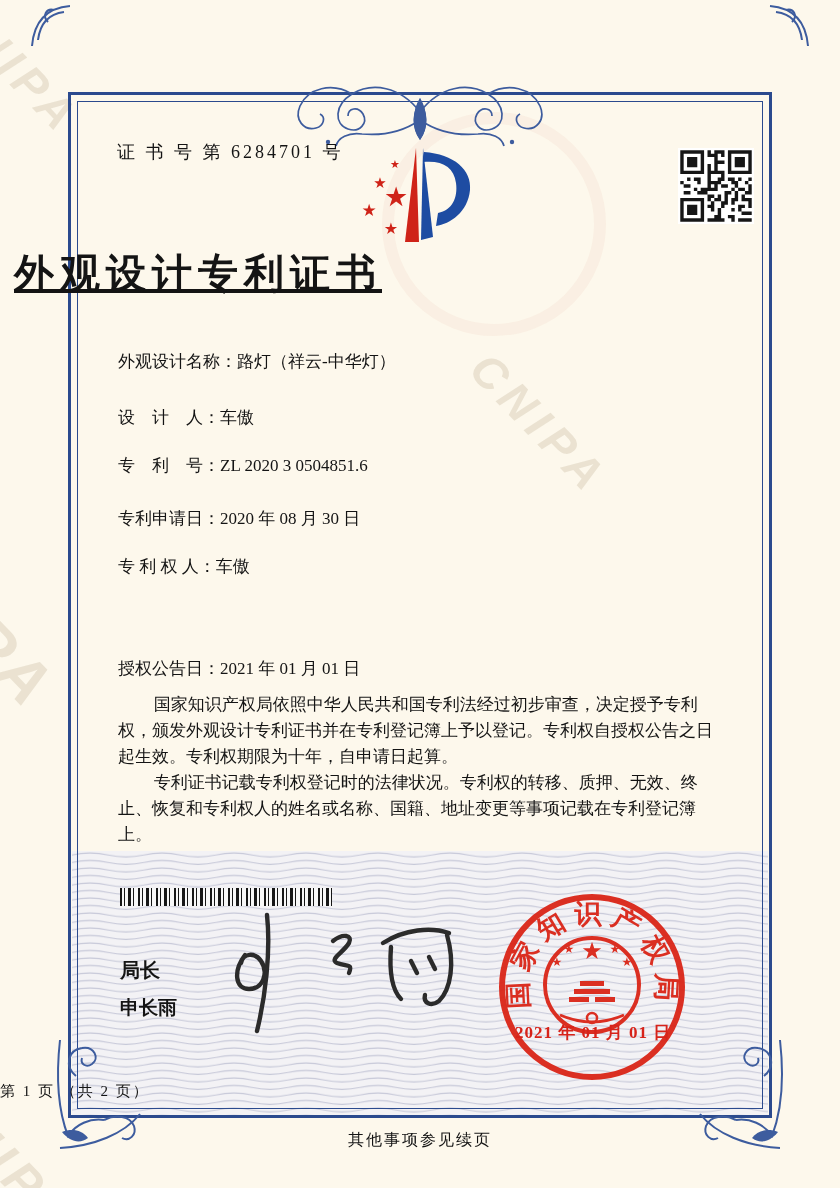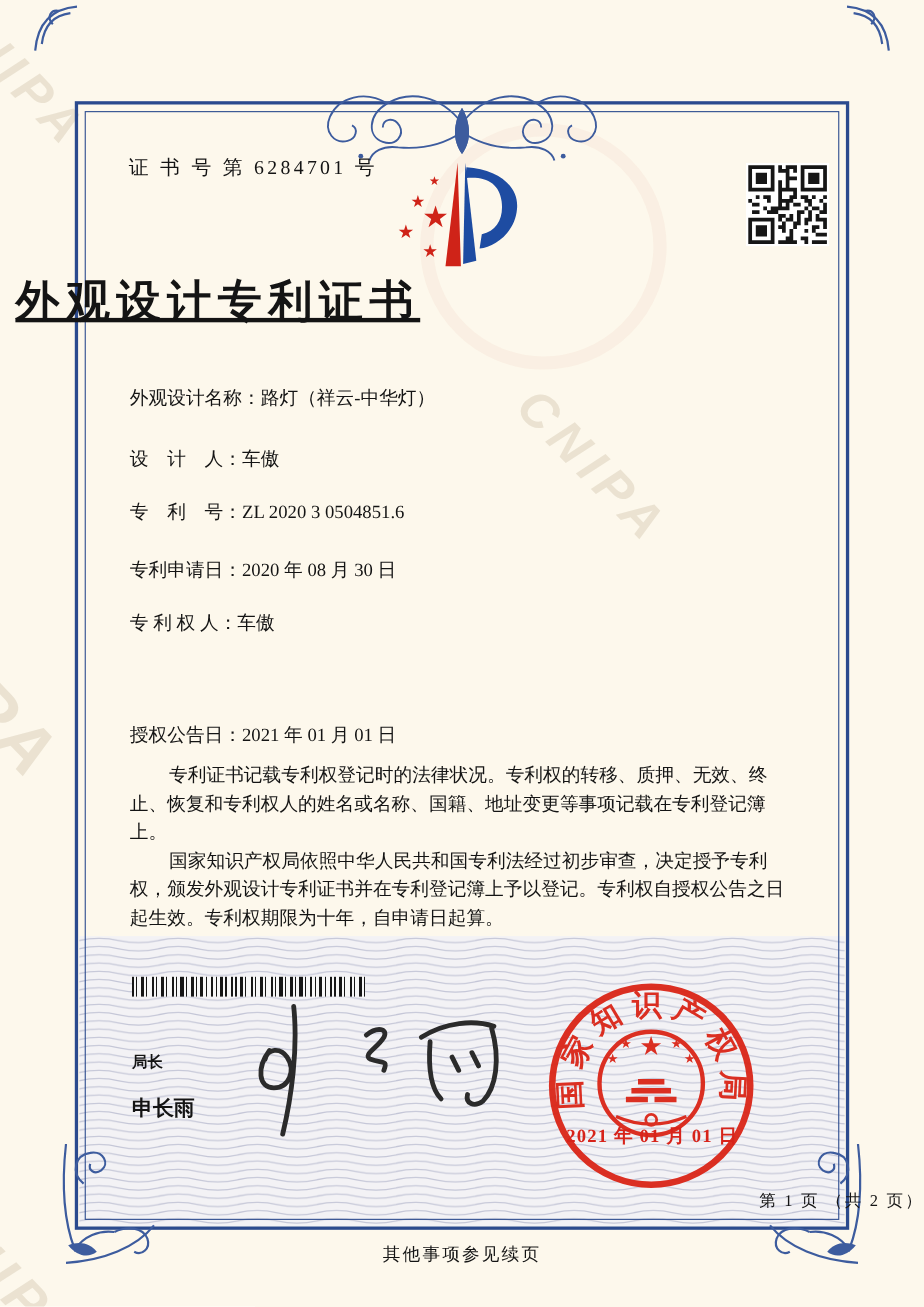--- a/index.html
+++ b/index.html
@@ -34,29 +34,29 @@
   .val{white-space:pre-line;}
   .addr .val{display:inline-block;vertical-align:top;width:505px;line-height:26px;}
   .grant2{position:absolute;left:312px;top:0;white-space:nowrap;}
   .paras{position:absolute;left:118px;top:692px;width:606px;z-index:5;}
   .paras p{margin:0;text-indent:2.1em;font-size:17px;line-height:26px;}
 
   .barcode{position:absolute;left:120px;top:888px;width:212px;height:18px;z-index:5;background:
     repeating-linear-gradient(90deg,#161616 0 2px,#f7f7f7 2px 4px,#161616 4px 5px,#f7f7f7 5px 8px,
     #161616 8px 11px,#f7f7f7 11px 13px,#161616 13px 14px,#f7f7f7 14px 18px);}
 
-  .signer-title{position:absolute;left:120px;top:957px;font-size:14px;font-weight:bold;z-index:5;font-family:"Liberation Sans",sans-serif;}
+  .signer-title{position:absolute;left:120px;top:957px;font-size:20px;font-weight:bold;z-index:5;font-family:"Liberation Sans",sans-serif;}
   .signer-name{position:absolute;left:120px;top:995px;font-size:19px;font-weight:bold;z-index:5;font-family:Liberation Mono, monospace;}
   .signature{position:absolute;left:215px;top:903px;z-index:6;}
 
   .seal{position:absolute;left:494px;top:889px;z-index:6;opacity:0.95;}
   .seal-date{position:absolute;left:505px;top:1021px;width:176px;text-align:center;font-size:17px;
       font-weight:bold;color:#d7231a;letter-spacing:1px;z-index:7;white-space:nowrap;}
 
-  .page-info{position:absolute;left:0;top:1082px;width:840px;text-align:right;font-size:15px;letter-spacing:2px;z-index:5;}
+  .page-info{position:absolute;left:0;top:1082px;width:840px;text-align:left;font-size:15px;letter-spacing:2px;z-index:5;}
   .note{position:absolute;left:0;top:1130px;width:840px;text-align:center;font-size:16px;letter-spacing:2px;z-index:5;font-family:Liberation Serif, serif;}
 
   .qr{position:absolute;left:678px;top:148px;z-index:5;}
 </style>
 </head>
 <body>
 
 <div class="page">
 
   <div class="wm wm1">CNIPA</div>
@@ -164,22 +164,22 @@
     <span class="lbl">专利申请日：</span><span class="val">2020 年 08 月 30 日</span>
   </div>
   <div class="row" style="top:555px">
     <span class="lbl">专 利 权 人：</span><span class="val">车傲</span>
   </div>
   <div class="row" style="top:657px;width:606px">
     <span class="lbl">授权公告日：</span><span class="val">2021 年 01 月 01 日</span>
   </div>
 
   <div class="paras">
+    <p>国家知识产权局依照中华人民共和国专利法经过初步审查，决定授予专利权，颁发外观设计专利证书并在专利登记簿上予以登记。专利权自授权公告之日起生效。专利权期限为十年，自申请日起算。</p>
     <p>专利证书记载专利权登记时的法律状况。专利权的转移、质押、无效、终止、恢复和专利权人的姓名或名称、国籍、地址变更等事项记载在专利登记簿上。</p>
-    <p>国家知识产权局依照中华人民共和国专利法经过初步审查，决定授予专利权，颁发外观设计专利证书并在专利登记簿上予以登记。专利权自授权公告之日起生效。专利权期限为十年，自申请日起算。</p>
   </div>
 
   <div class="barcode"></div>
 
   <div class="signer-title">局长</div>
   <div class="signer-name">申长雨</div>
 
   <svg class="signature" width="250" height="135" viewBox="0 0 250 135">
     <g fill="none" stroke="#2b2b2b" stroke-width="4.4" stroke-linecap="round">
       <path d="M30,52 C18,68 20,86 34,86 C48,86 54,70 46,58 C40,49 28,50 26,60"></path>

